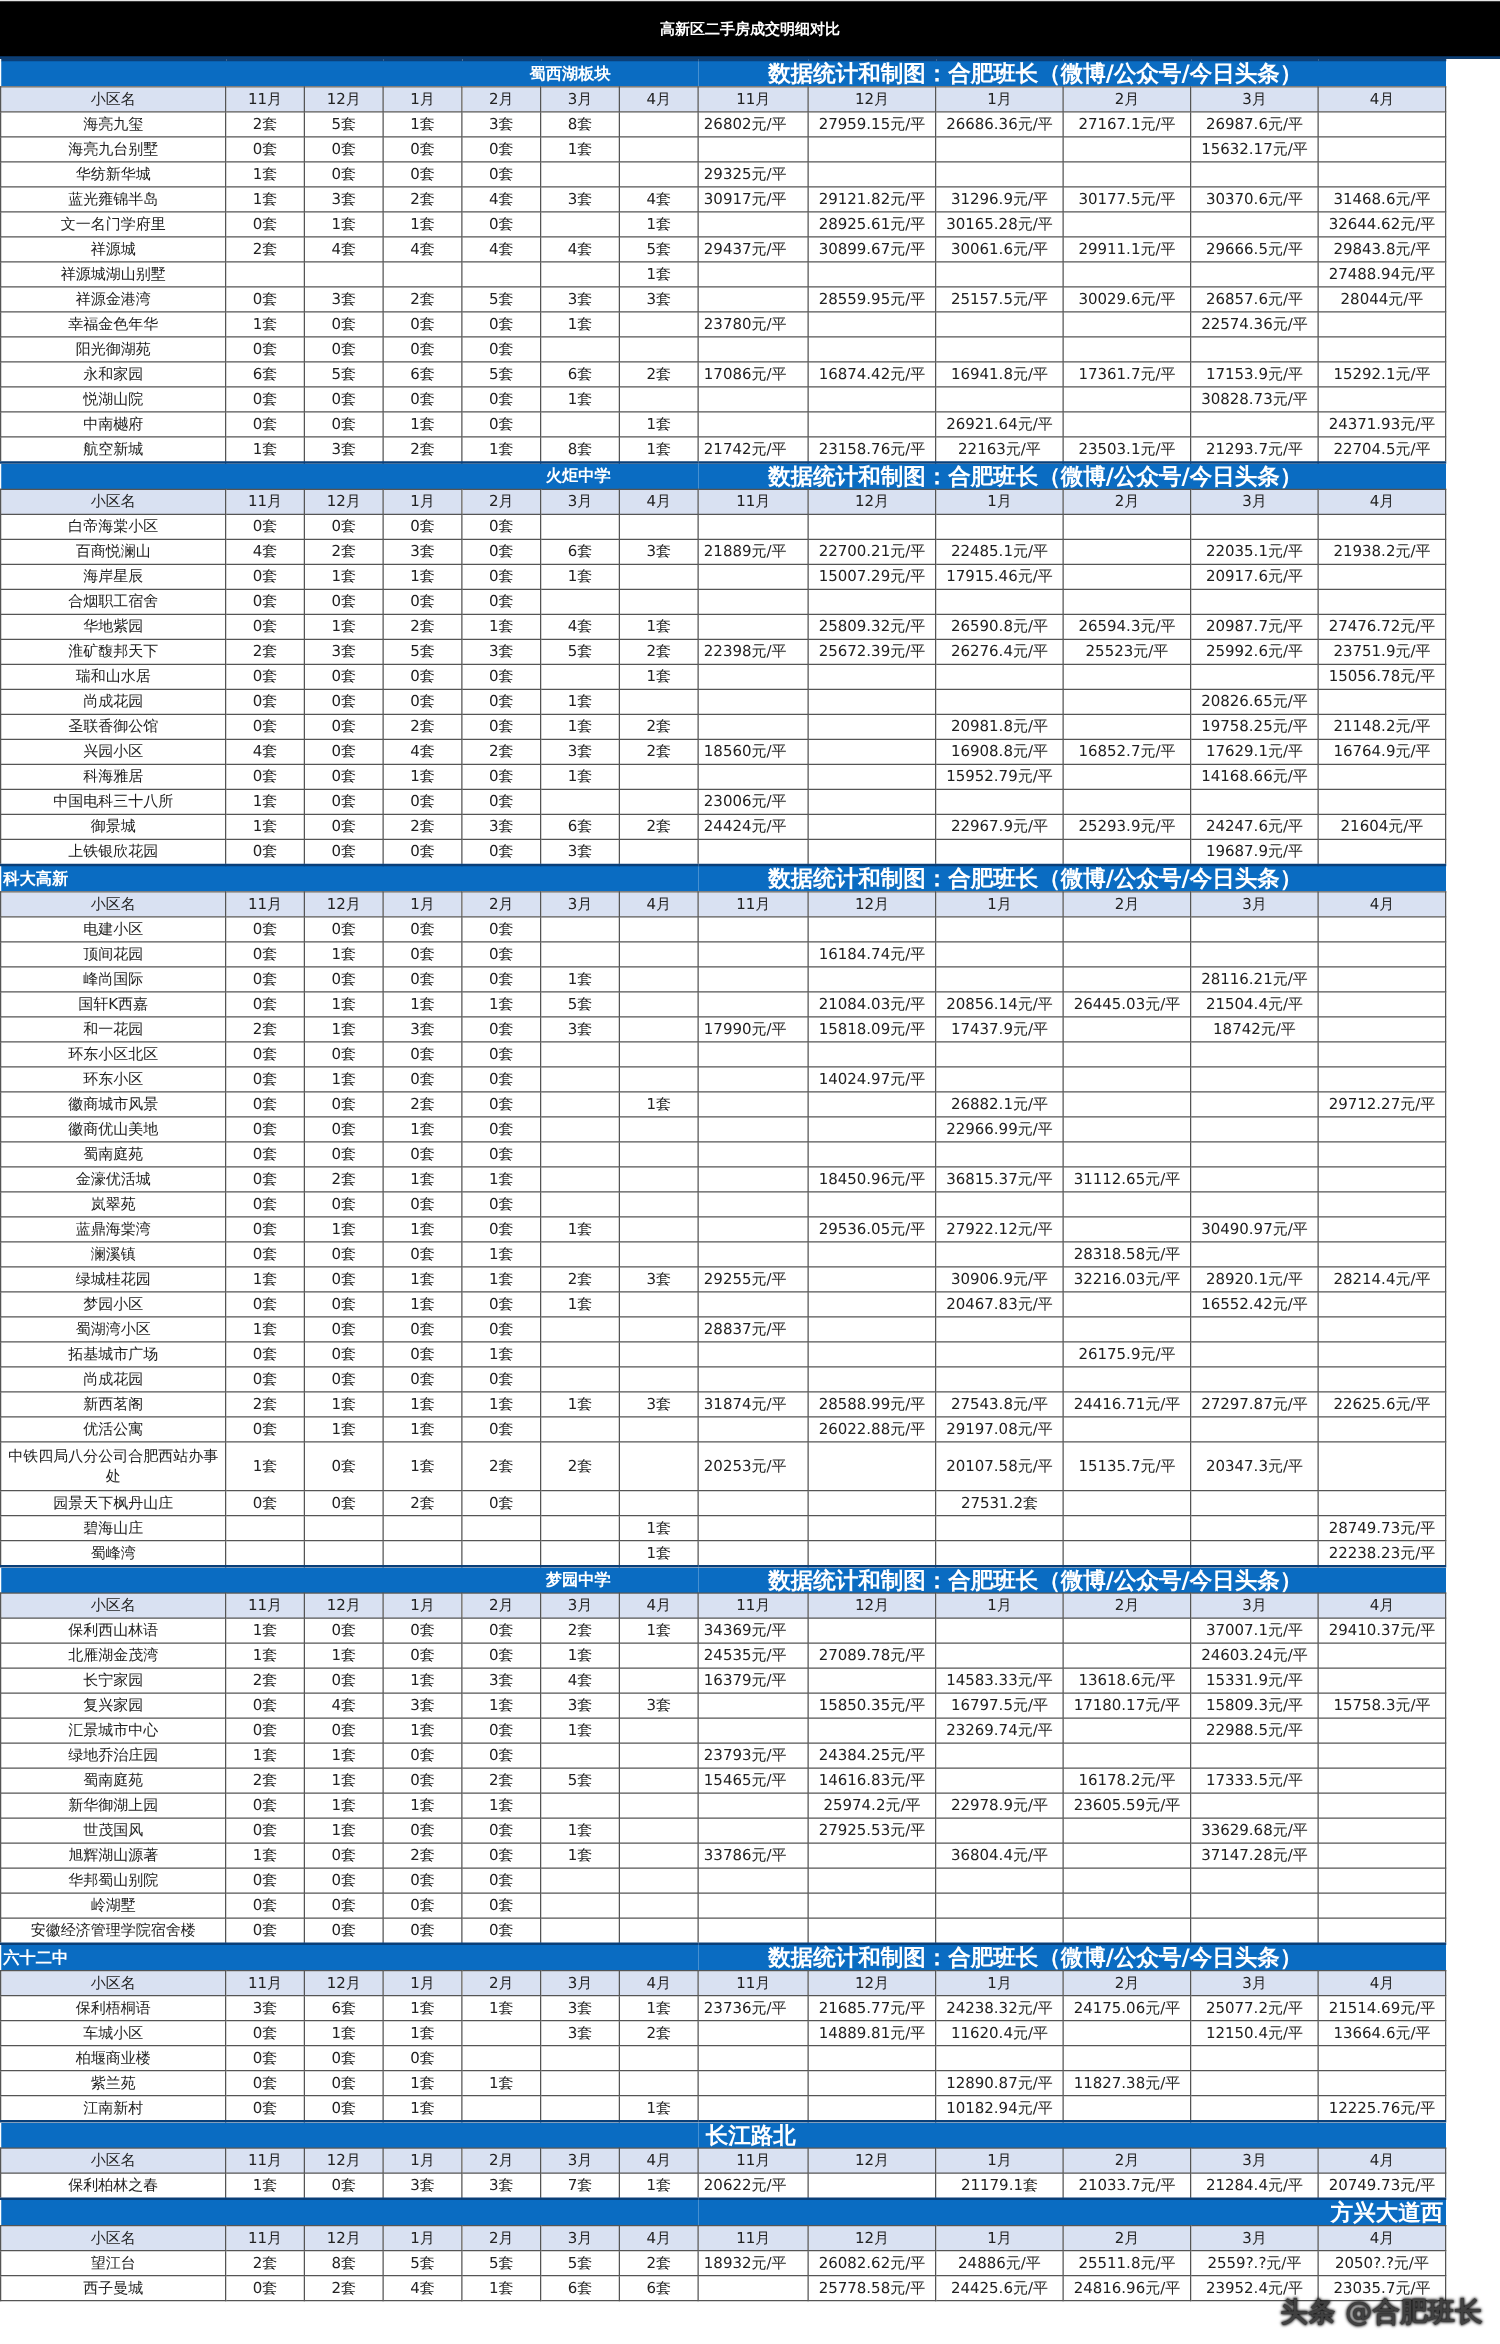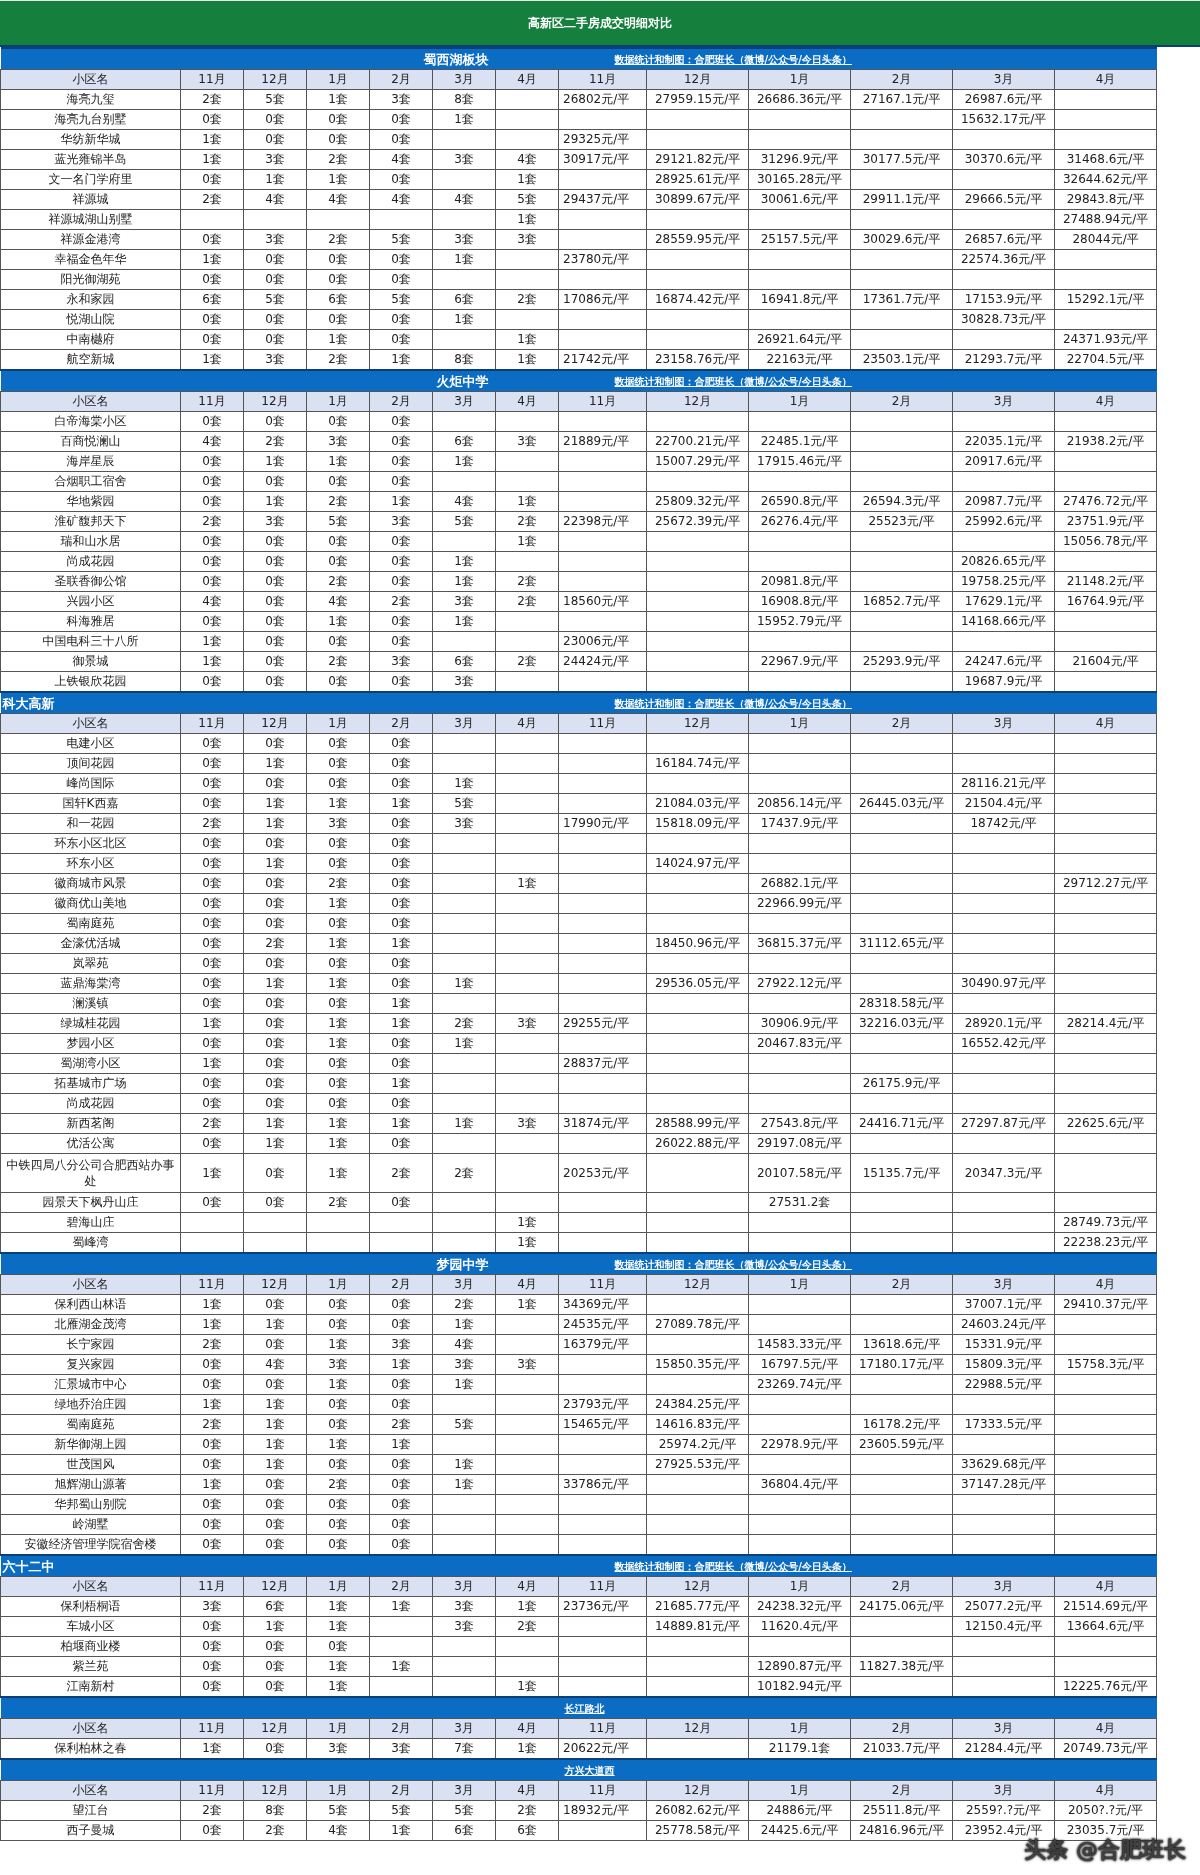--- a/index.html
+++ b/index.html
@@ -1,32 +1,32 @@
 <!DOCTYPE html>
 <html><head>
 <meta charset="utf-8">
 <style>
   html, body { margin: 0; padding: 0; background: #ffffff; }
   body { width: 1200px; height: 1875px; overflow: hidden; position: relative;
          font-family: "DejaVu Sans", "Liberation Sans", sans-serif; color: #222; }
   .sheet { position: absolute; left: 0; top: 0; width: 1200px; }
-  .title-bar { height: 44px; background: #15803d; color: #fff; display: flex; align-items: center;
+  .title-bar { height: 44px; background: #000000; color: #fff; display: flex; align-items: center;
                justify-content: center; font-size: 12px; font-weight: bold; border-bottom: 2px solid #0a3f78; border-top: 1px solid #e6e6e6; }
   table { border-collapse: collapse; width: 1104px; table-layout: fixed; }
   col.c-name { width: 180px; }
   col.c-cnt { width: 63px; }
   col.c-p11 { width: 88px; }
   col.c-price { width: 102px; }
   td { border: 1px solid #555; height: 19px; padding: 0 2px; font-size: 12px; text-align: center;
        white-space: nowrap; overflow: hidden; line-height: 19px; }
   td.name { text-align: center; }
   td.p11 { text-align: left; padding-left: 4px; }
   tr.section td { background: #0a6cc2; color: #fff; font-weight: bold; font-size: 13px; height: 20px;
                   border: none; border-top: 2px solid #0a3f78; }
-  tr.section td.credit { font-size: 10px; text-decoration: underline; }
+  tr.section td.credit { font-size: 18px; }
   tr.hdr td { background: #d9e1f2; height: 19px; }
   tr.tall td { height: 38px; line-height: 16px; white-space: normal; }
   .watermark { position: absolute; right: 14px; bottom: 10px; color: #404040; font-size: 22px; font-weight: bold;
                text-shadow: 0 0 3px #000, 0 0 2px #000; pointer-events: none; }
 </style>
 </head>
 <body>
 
 <div class="sheet">
   <div class="title-bar">高新区二手房成交明细对比</div>
@@ -1236,21 +1236,21 @@
           <td>1套</td>
           <td class="p11">20622元/平</td>
           <td></td>
           <td>21179.1套</td>
           <td>21033.7元/平</td>
           <td>21284.4元/平</td>
           <td>20749.73元/平</td>
         </tr>
         <tr class="section">
           <td colspan="7" style="text-align:right;padding-right:70px;"></td>
-          <td colspan="6" class="credit" style="text-align:left;padding-left:6px;">方兴大道西</td>
+          <td colspan="6" class="credit" style="text-align:right;padding-left:6px;">方兴大道西</td>
         </tr>
         <tr class="hdr">
           <td>小区名</td>
           <td>11月</td>
           <td>12月</td>
           <td>1月</td>
           <td>2月</td>
           <td>3月</td>
           <td>4月</td>
           <td>11月</td>

